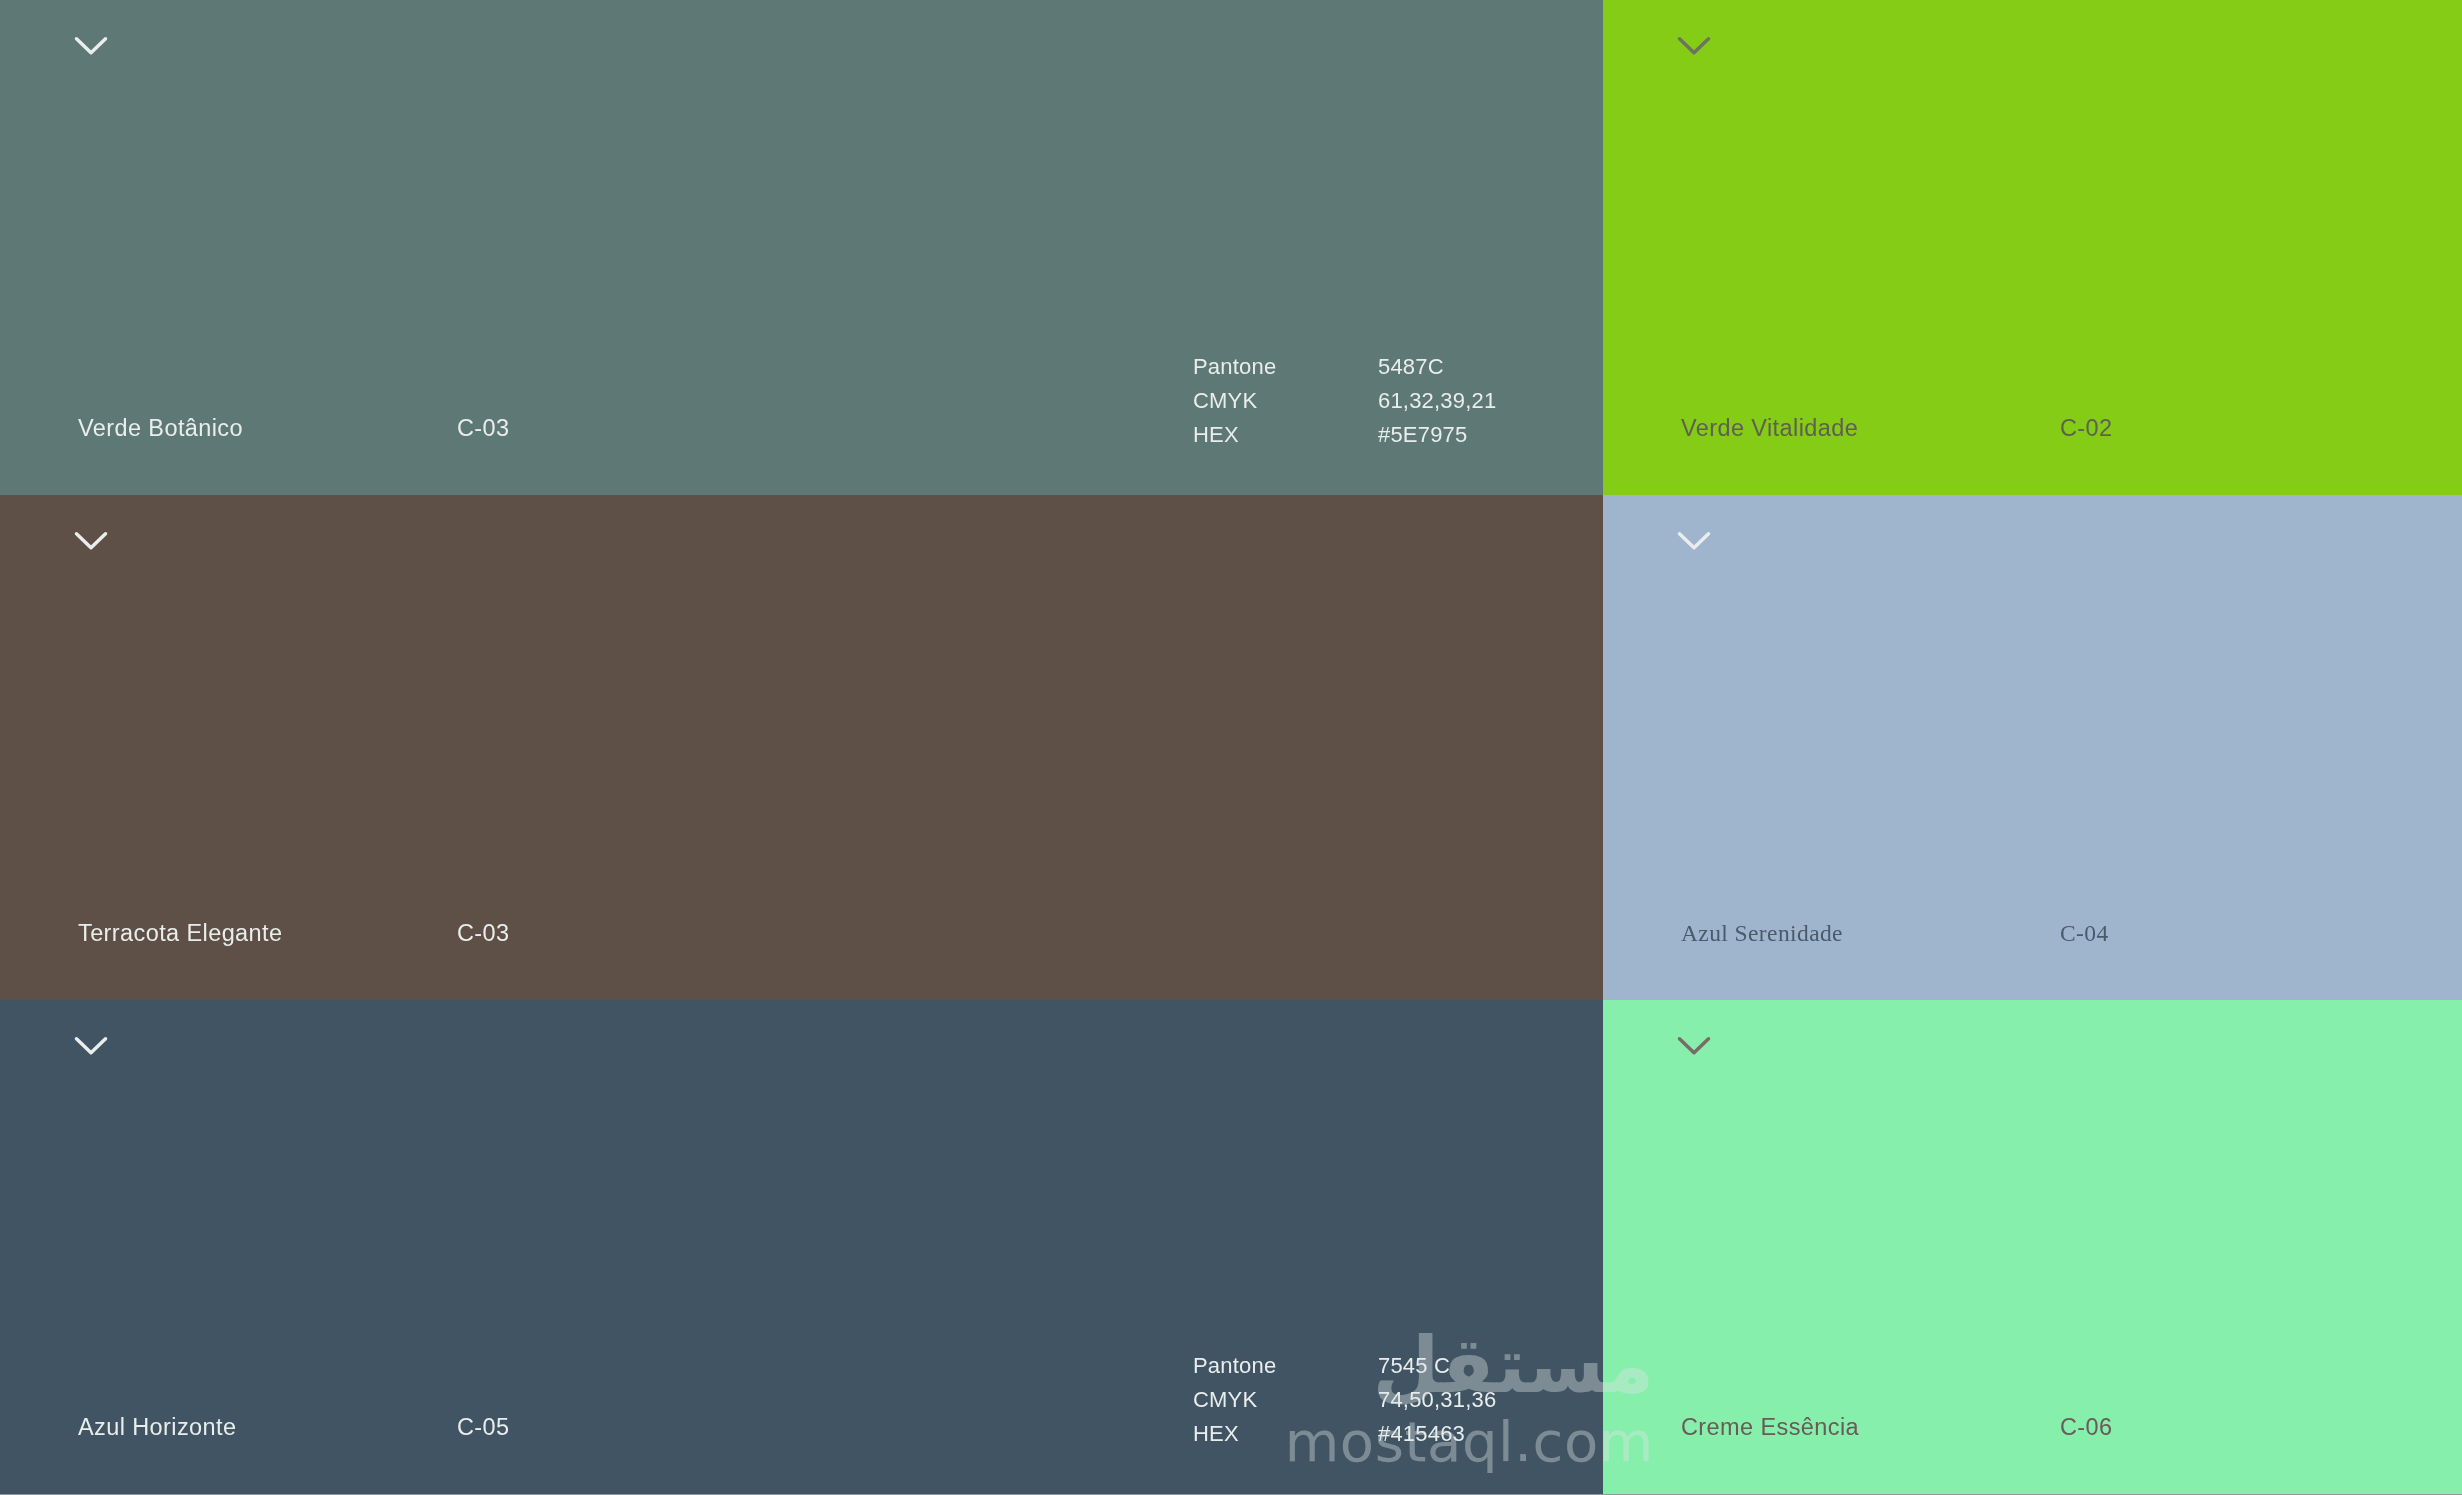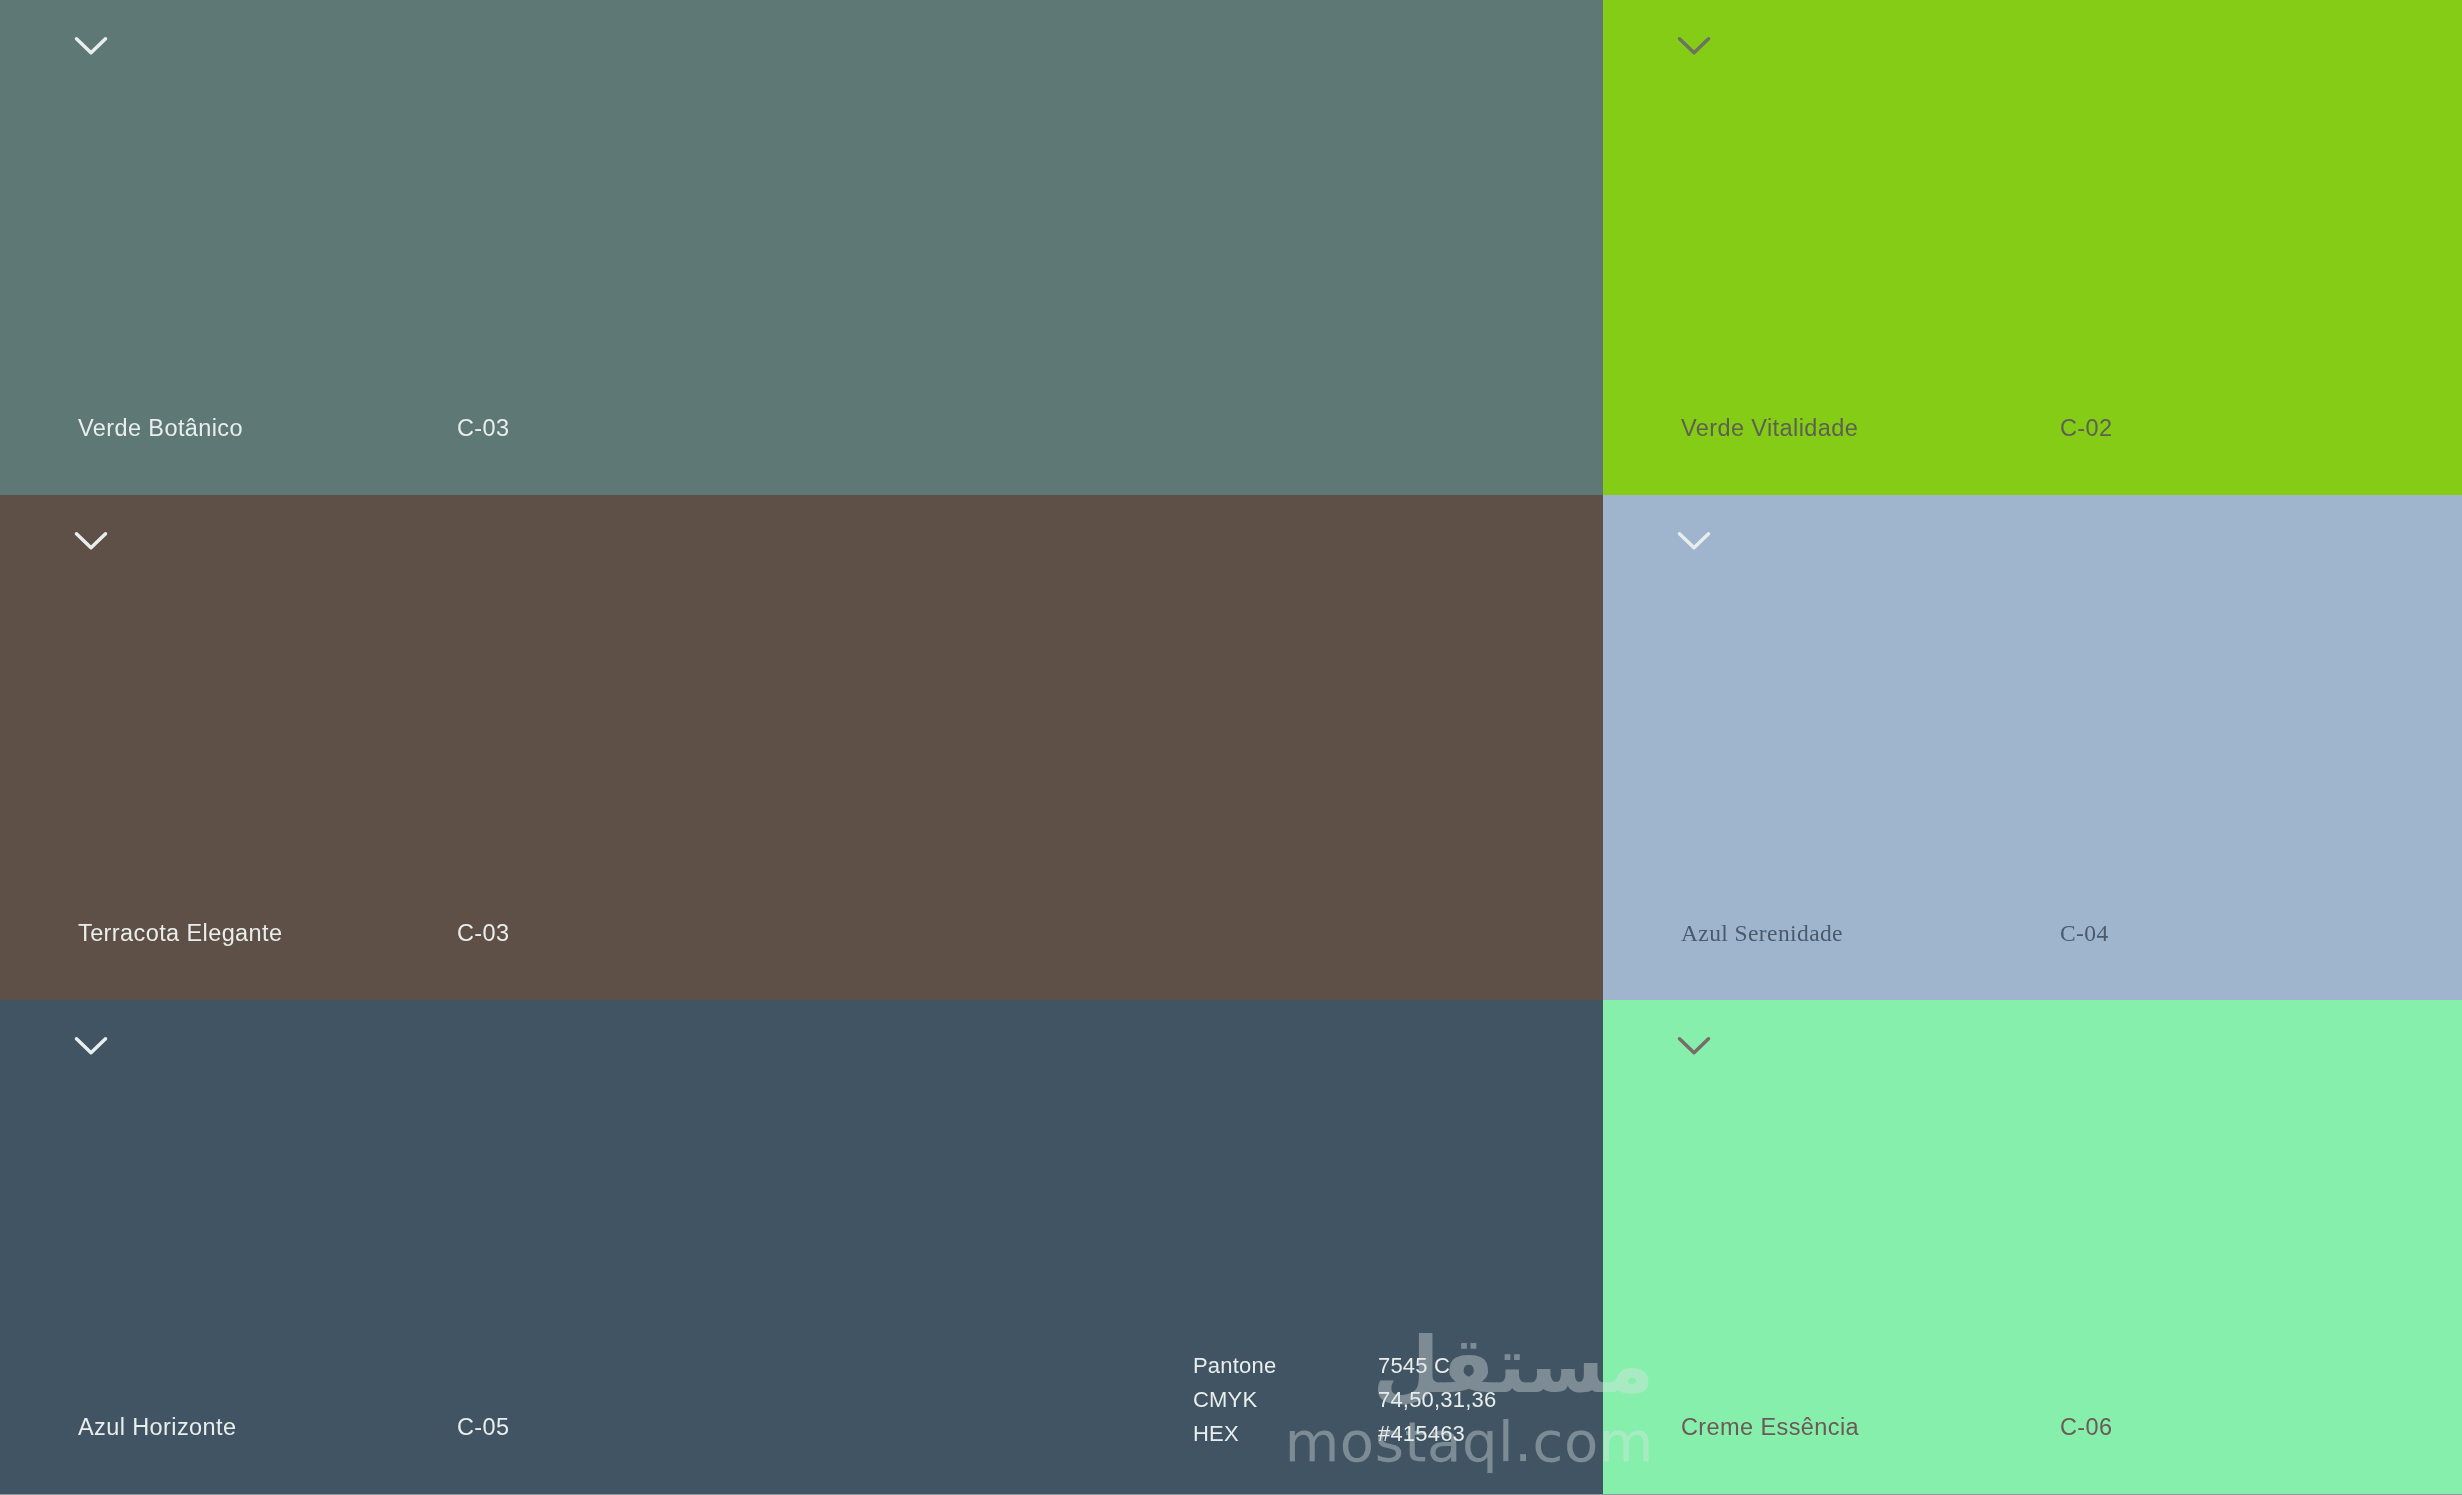--- a/index.html
+++ b/index.html
@@ -140,20 +140,31 @@
 
   <div class="swatch sw-1 col-left text-light">
     <span class="chevron chev-light">
       <svg viewBox="0 0 62 40" fill="none">
         <path d="M6 8 L31 32 L56 8" stroke-width="6" stroke-linecap="round" stroke-linejoin="round"></path>
       </svg>
     </span>
     <div class="info-row">
       <span class="swatch-name">Verde Botânico</span>
       <span class="swatch-code">C-03</span>
+      <span class="spec">
+        <span class="spec-line">
+          <span class="spec-label">Pantone</span><span class="spec-value">5487C</span>
+        </span>
+        <span class="spec-line">
+          <span class="spec-label">CMYK</span><span class="spec-value">61,32,39,21</span>
+        </span>
+        <span class="spec-line">
+          <span class="spec-label">HEX</span><span class="spec-value">#5E7975</span>
+        </span>
+      </span>
     </div>
   </div>
 
   <div class="swatch sw-2 col-right text-dark">
     <span class="chevron chev-dark">
       <svg viewBox="0 0 62 40" fill="none">
         <path d="M6 8 L31 32 L56 8" stroke-width="6" stroke-linecap="round" stroke-linejoin="round"></path>
       </svg>
     </span>
     <div class="info-row">

